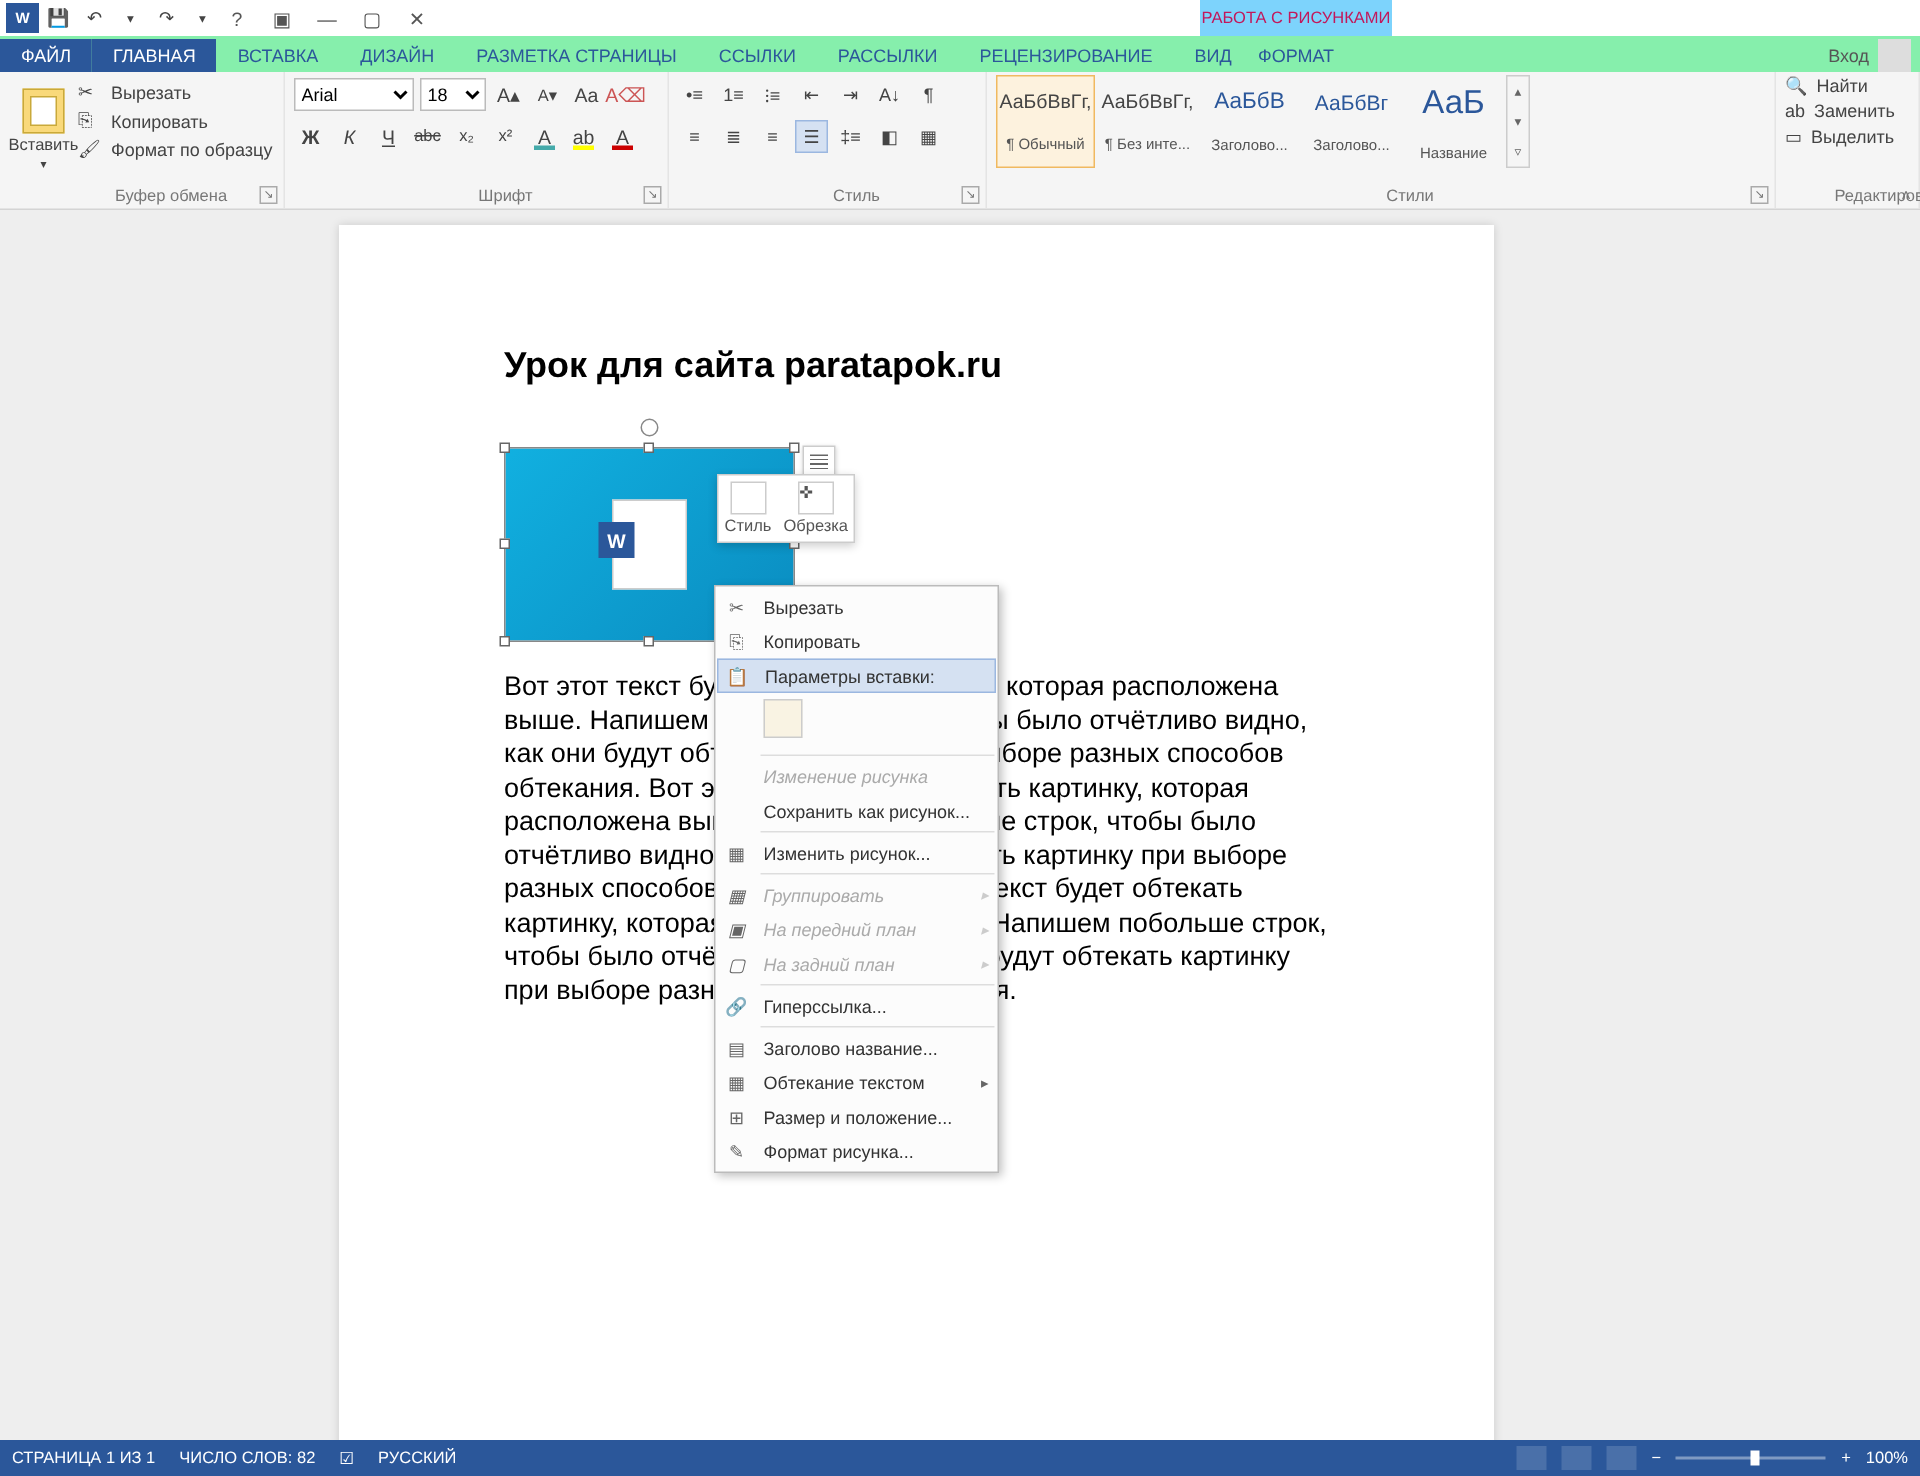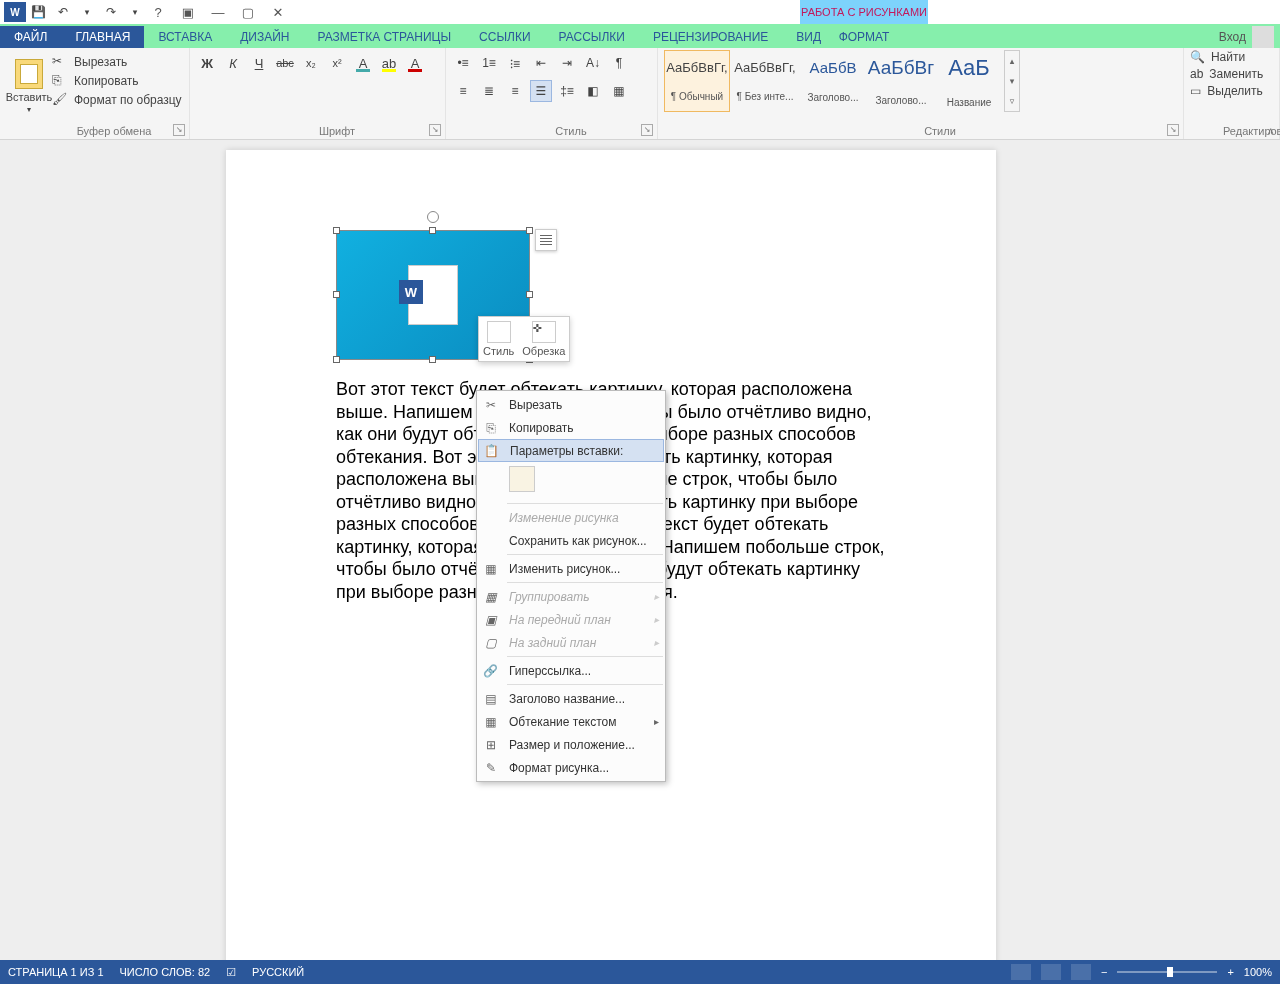--- a/index.html
+++ b/index.html
@@ -181,20 +181,28 @@
           <span class="mi">🖌</span>
           <span>Формат по образцу</span>
         </div>
     </div>
     <div class="group-label">Буфер обмена</div>
     <div class="group-launcher">↘</div>
   </div>
 
   <div class="group fontg">
     <div class="row">
+      <select class="fname"><option>Arial</option></select>
+      <select class="fsize"><option>18</option></select>
+      <div class="ibtn">A▴</div>
+      <div class="ibtn small">A▾</div>
+      <div class="ibtn">Aa</div>
+      <div class="ibtn" style="color:#c55">A⌫</div>
+    </div>
+    <div class="row">
       <div class="ibtn bold">Ж</div>
       <div class="ibtn italic">К</div>
       <div class="ibtn under">Ч</div>
       <div class="ibtn strike">abc</div>
       <div class="ibtn small">x₂</div>
       <div class="ibtn small">x²</div>
       <div class="ibtn colorbar" style="--bar:#4aa">A</div>
       <div class="ibtn colorbar" style="--bar:#ff0">ab</div>
       <div class="ibtn colorbar" style="--bar:#c00">A</div>
     </div>
@@ -232,21 +240,21 @@
       </div>
     <div class="style-box">
         <span class="preview">АаБбВвГг,</span>
         <span class="name">¶ Без инте...</span>
       </div>
     <div class="style-box">
         <span class="preview blue">АаБбВ</span>
         <span class="name">Заголово...</span>
       </div>
     <div class="style-box">
-        <span class="preview blue" style="font-size:19px">АаБбВг</span>
+        <span class="preview blue" style="font-size:14px">АаБбВг</span>
         <span class="name">Заголово...</span>
       </div>
     <div class="style-box">
         <span class="preview big">АаБ</span>
         <span class="name">Название</span>
       </div>
     <div class="styles-scroll">
         <div>▴</div>
         <div>▾</div>
         <div>▿</div>
@@ -269,20 +277,21 @@
         <span>Выделить</span>
       </div>
     <div class="group-label">Редактирование</div>
   </div>
 
   <div class="collapse-ribbon">˄</div>
 </div>
 
 <div class="docarea">
   <div class="page">
+    <h1>Урок для сайта paratapok.ru</h1>
     <div class="imgsel">
       <div class="word-doc"></div>
       <div class="rot"></div>
       <div class="handle tl"></div>
       <div class="handle tc"></div>
       <div class="handle tr"></div>
       <div class="handle ml"></div>
       <div class="handle mr"></div>
       <div class="handle bl"></div>
       <div class="handle bc"></div>

